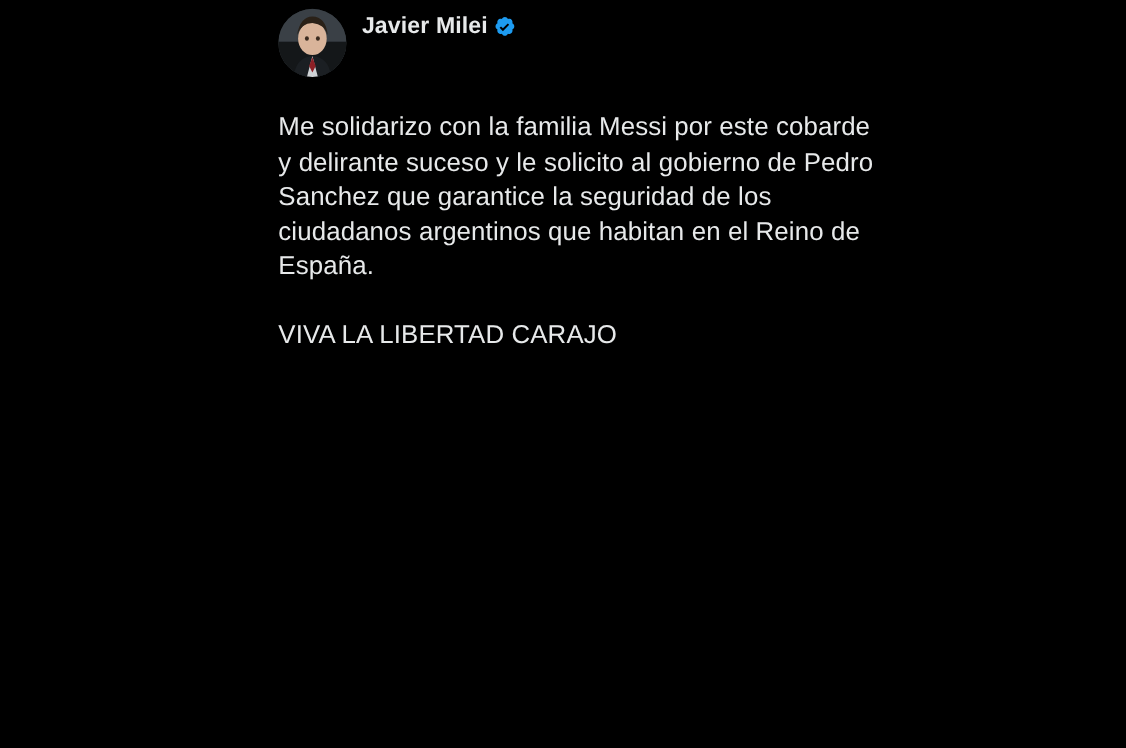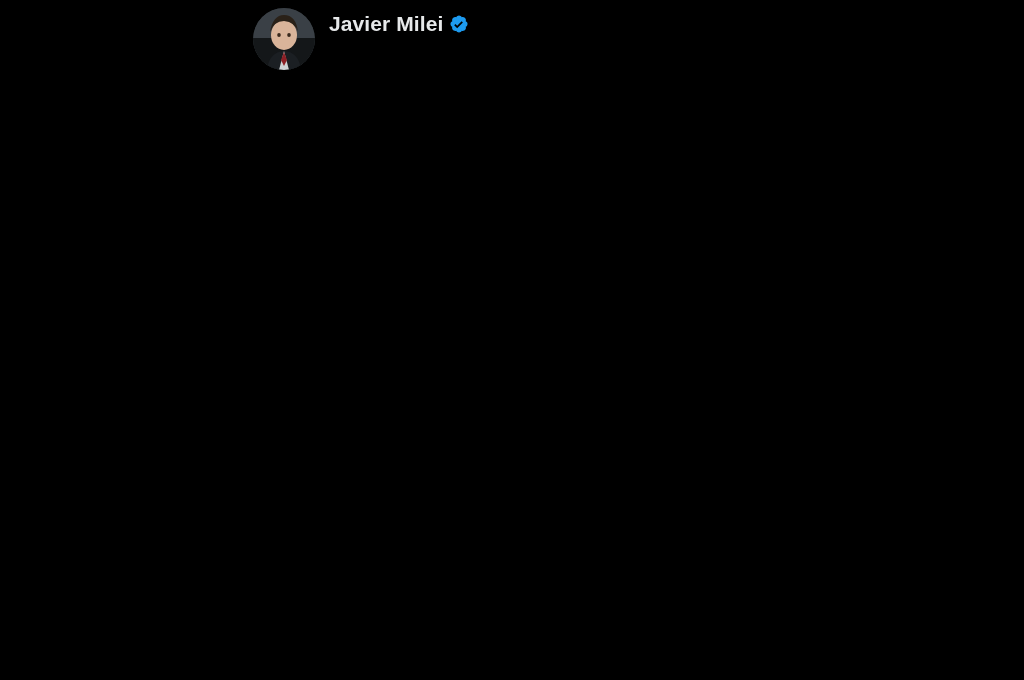--- a/index.html
+++ b/index.html
@@ -129,16 +129,18 @@
           <span class="verified-badge">
             <svg width="20" height="20" viewBox="0 0 22 22" aria-hidden="true">
               <path fill="#1d9bf0" d="M20.396 11c-.018-.646-.215-1.275-.57-1.816-.354-.54-.852-.972-1.438-1.246.223-.607.27-1.264.14-1.897-.131-.634-.437-1.218-.882-1.687-.47-.445-1.053-.75-1.687-.882-.633-.13-1.29-.083-1.897.14-.273-.587-.704-1.086-1.245-1.44S11.647 1.62 11 1.604c-.646.017-1.273.213-1.813.568s-.969.854-1.24 1.44c-.608-.223-1.267-.272-1.902-.14-.635.13-1.22.436-1.69.882-.445.47-.749 1.055-.878 1.688-.13.633-.08 1.29.144 1.896-.587.274-1.087.705-1.443 1.245-.356.54-.555 1.17-.574 1.817.02.647.218 1.276.574 1.817.356.54.856.972 1.443 1.245-.224.606-.274 1.263-.144 1.896.13.634.433 1.218.877 1.688.47.443 1.054.747 1.687.878.633.132 1.29.084 1.897-.136.274.586.705 1.084 1.246 1.439.54.354 1.17.551 1.816.569.647-.016 1.276-.213 1.817-.567s.972-.854 1.245-1.44c.604.239 1.266.296 1.903.164.636-.132 1.22-.447 1.68-.907.46-.46.776-1.044.908-1.681s.075-1.299-.165-1.903c.586-.274 1.084-.705 1.439-1.246.354-.54.551-1.17.569-1.816zm-11.395 4.728l-3.29-3.29 1.415-1.414 1.875 1.875 4.875-4.875 1.414 1.414-6.29 6.29z"></path>
             </svg>
           </span>
         </div>
       </div>
     </div>
 
     <div class="tweet-body">
+      <p class="tweet-paragraph">Me solidarizo con la familia Messi por este cobarde y delirante suceso y le solicito al gobierno de Pedro Sanchez que garantice la seguridad de los ciudadanos argentinos que habitan en el Reino de España.</p>
+      <p class="tweet-paragraph">VIVA LA LIBERTAD CARAJO</p>
     </div>
 
   </div>
 </div>
 
 </body></html>

